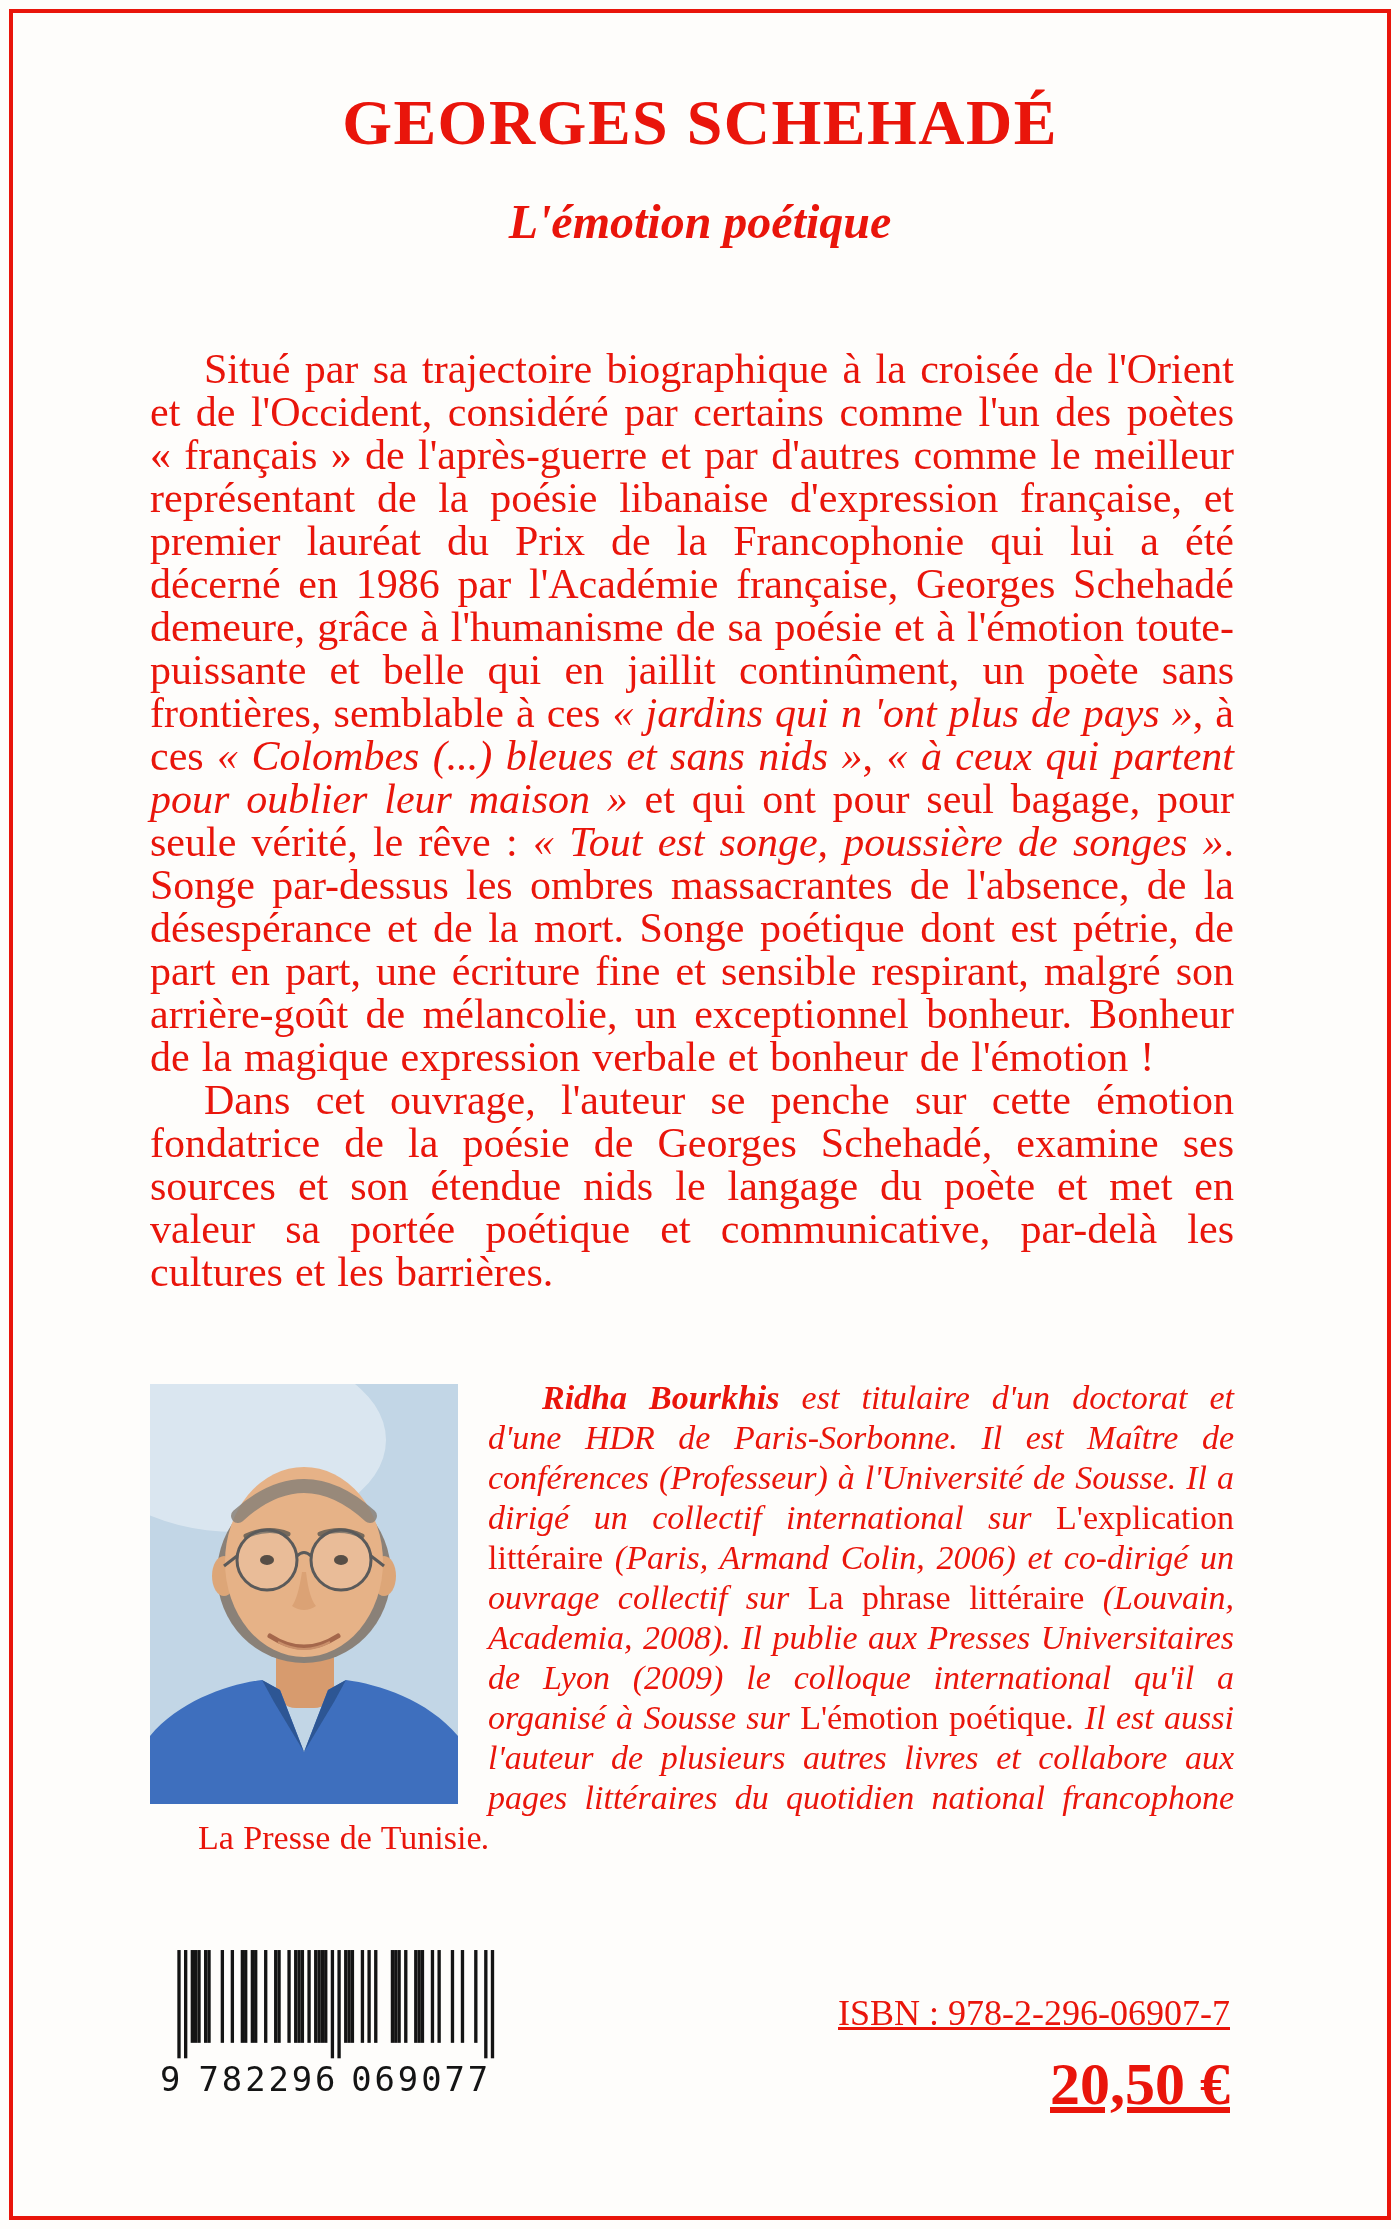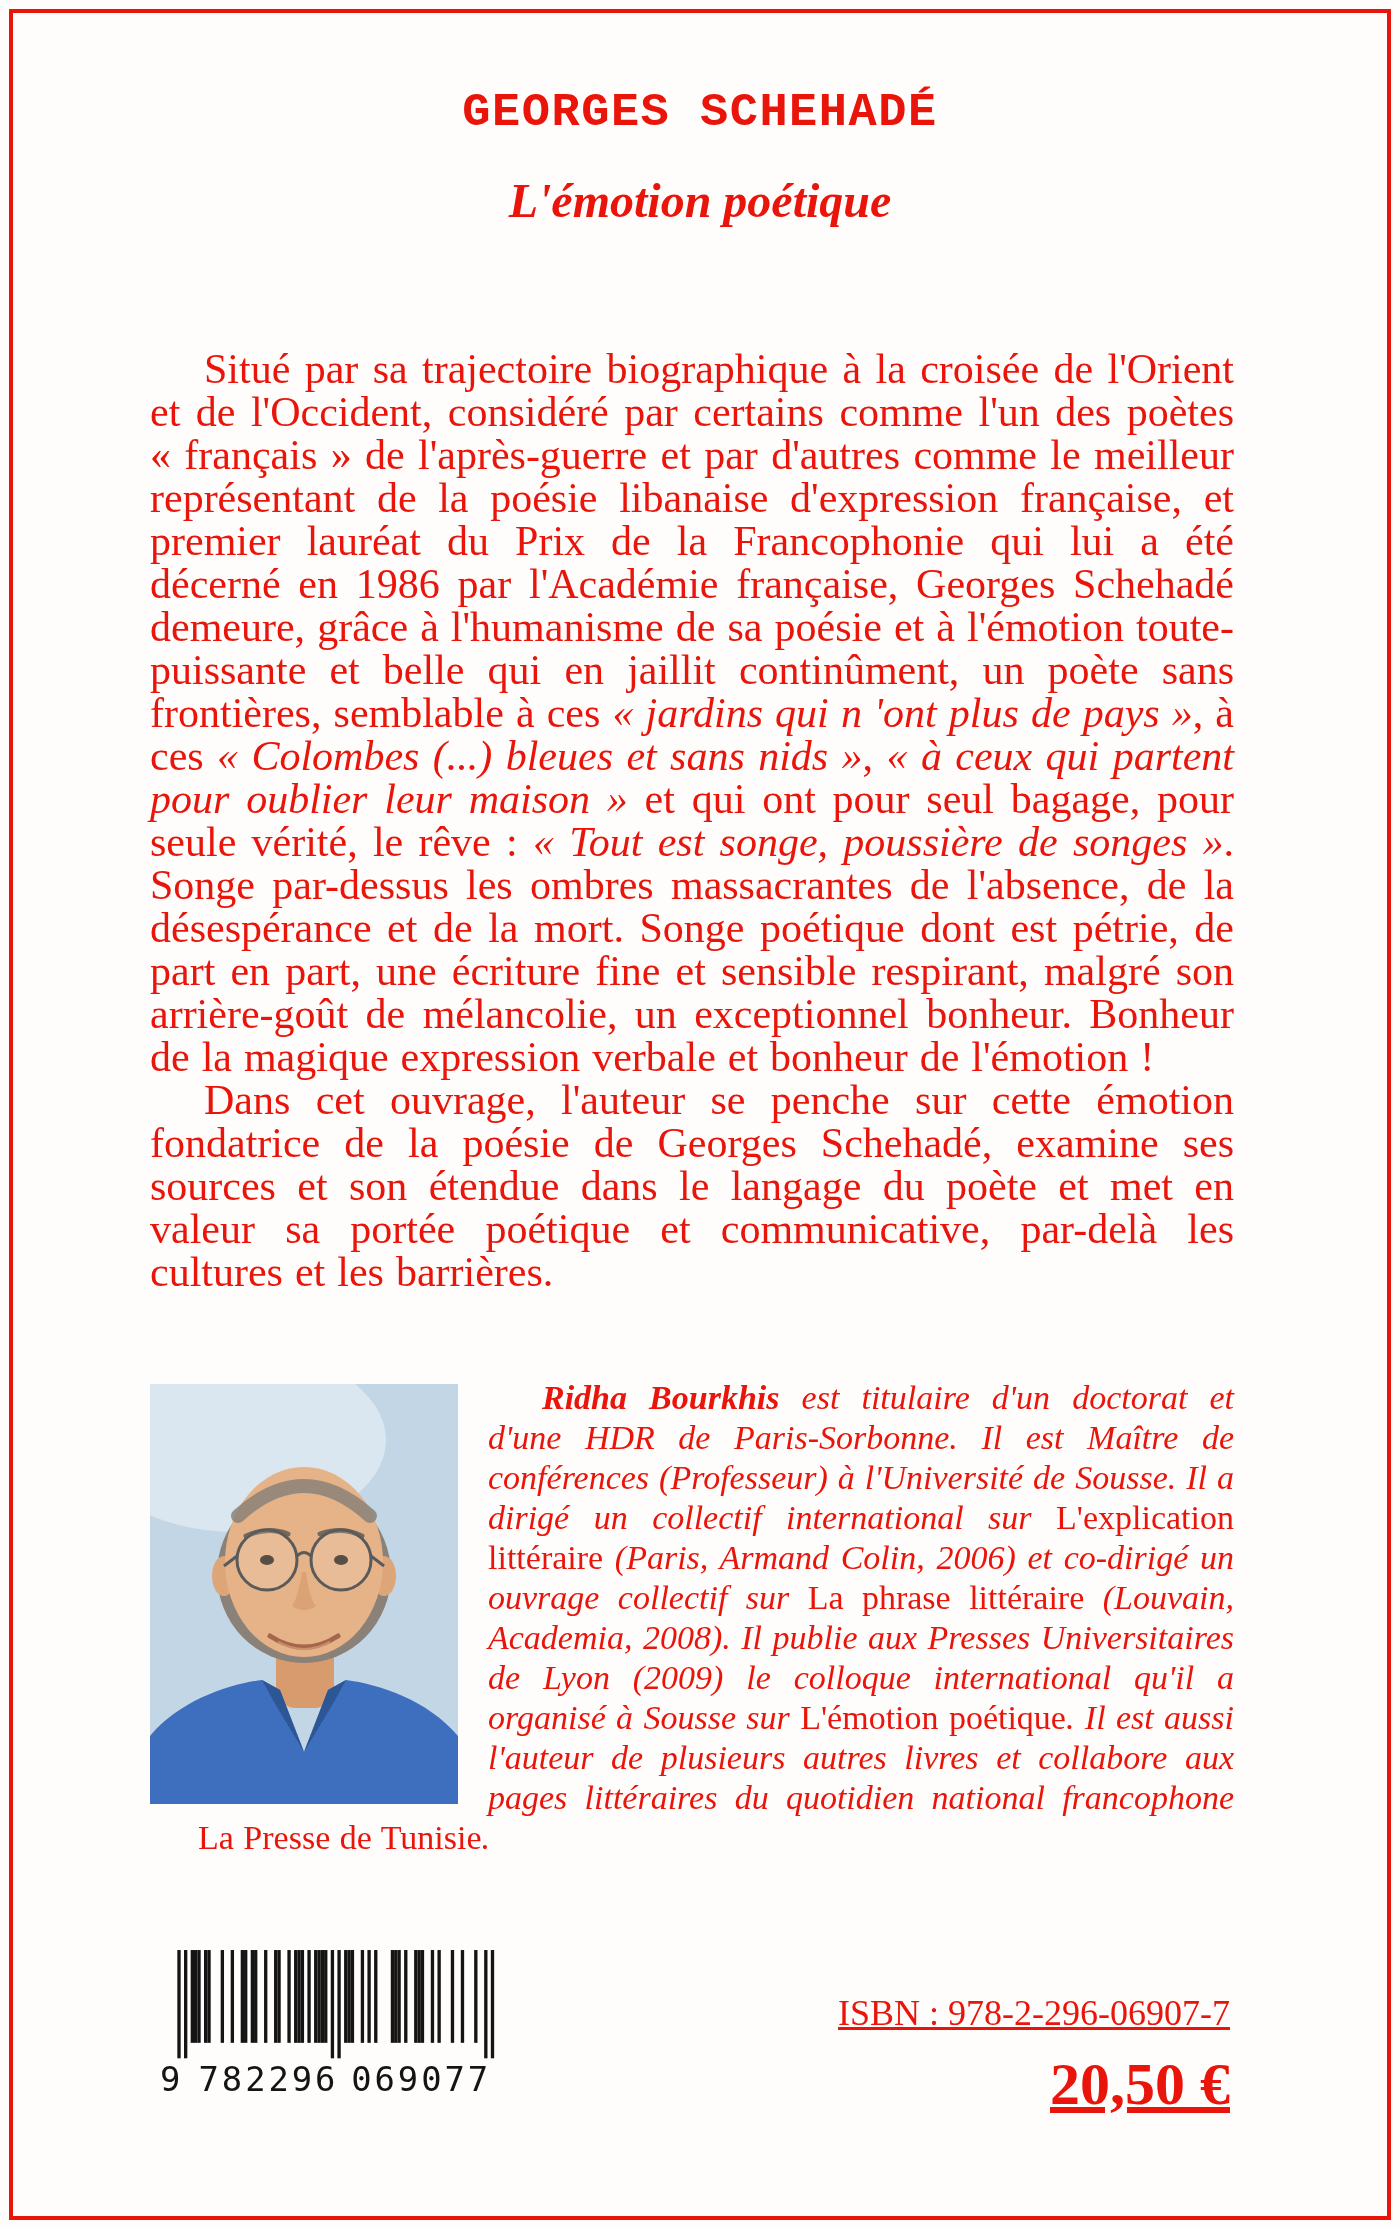--- a/index.html
+++ b/index.html
@@ -19,23 +19,22 @@
     overflow:hidden;
   }
   .frame{
     position:absolute;inset:9px;
     border:4px solid var(--red);
     pointer-events:none;
   }
   .head{position:absolute;top:0;left:0;right:0;text-align:center;}
   .title{
     margin-top:86px;
-    font-size:47px;font-weight:700;letter-spacing:1.5px;
+    font-size:64px;font-weight:700;letter-spacing:1.5px;
     color:var(--red);
-    font-family:Liberation Mono, monospace;
   }
   .subtitle{
     margin-top:34px;
     font-size:48px;font-weight:700;font-style:italic;
   }
   .synopsis{
     position:absolute;left:150px;right:166px;top:348px;
     font-size:42px;line-height:43px;
     text-align:justify;word-spacing:1.5px;
   }
@@ -80,21 +79,21 @@
 <div class="page">
   <div class="frame"></div>
 
   <header class="head">
     <h1 class="title">GEORGES SCHEHADÉ</h1>
     <h2 class="subtitle">L'émotion poétique</h2>
   </header>
 
   <section class="synopsis">
     <p class="para"><span class="seg-n">Situé par sa trajectoire biographique à la croisée de l'Orient et de l'Occident, considéré par certains comme l'un des poètes « français » de l'après-guerre et par d'autres comme le meilleur représentant de la poésie libanaise d'expression française, et premier lauréat du Prix de la Francophonie qui lui a été décerné en 1986 par l'Académie française, Georges Schehadé demeure, grâce à l'humanisme de sa poésie et à l'émotion toute-puissante et belle qui en jaillit continûment, un poète sans frontières, semblable à ces </span><span class="seg-i">« jardins qui n 'ont plus de pays »</span><span class="seg-n">, à ces </span><span class="seg-i">« Colombes (...) bleues et sans nids »</span><span class="seg-n">, </span><span class="seg-i">« à ceux qui partent pour oublier leur maison »</span><span class="seg-n"> et qui ont pour seul bagage, pour seule vérité, le rêve : </span><span class="seg-i">« Tout est songe, poussière de songes »</span><span class="seg-n">. Songe par-dessus les ombres massacrantes de l'absence, de la désespérance et de la mort. Songe poétique dont est pétrie, de part en part, une écriture fine et sensible respirant, malgré son arrière-goût de mélancolie, un exceptionnel bonheur. Bonheur de la magique expression verbale et bonheur de l'émotion !</span></p>
-    <p class="para"><span class="seg-n">Dans cet ouvrage, l'auteur se penche sur cette émotion fondatrice de la poésie de Georges Schehadé, examine ses sources et son étendue dans le langage du poète et met en valeur sa portée poétique et communicative, par-delà les cultures et les barrières.</span></p>
+    <p class="para"><span class="seg-n">Dans cet ouvrage, l'auteur se penche sur cette émotion fondatrice de la poésie de Georges Schehadé, examine ses sources et son étendue nids le langage du poète et met en valeur sa portée poétique et communicative, par-delà les cultures et les barrières.</span></p>
   </section>
 
   <section class="bio">
     <div class="photo">
       <svg viewBox="0 0 308 420" preserveAspectRatio="none">
         <rect class="photo-bg" width="308" height="420"></rect>
         <ellipse cx="86" cy="56" rx="150" ry="92" fill="#ffffff" opacity="0.40"></ellipse>
         <g>
           <rect x="126" y="248" width="58" height="76" rx="20" fill="#d79b6e"></rect>
           <path class="shirt" d="M0,420 L0,352 C30,316 80,300 112,296 L130,306 L154,368 L178,306 L196,296 C228,300 278,316 308,352 L308,420 Z"></path>

